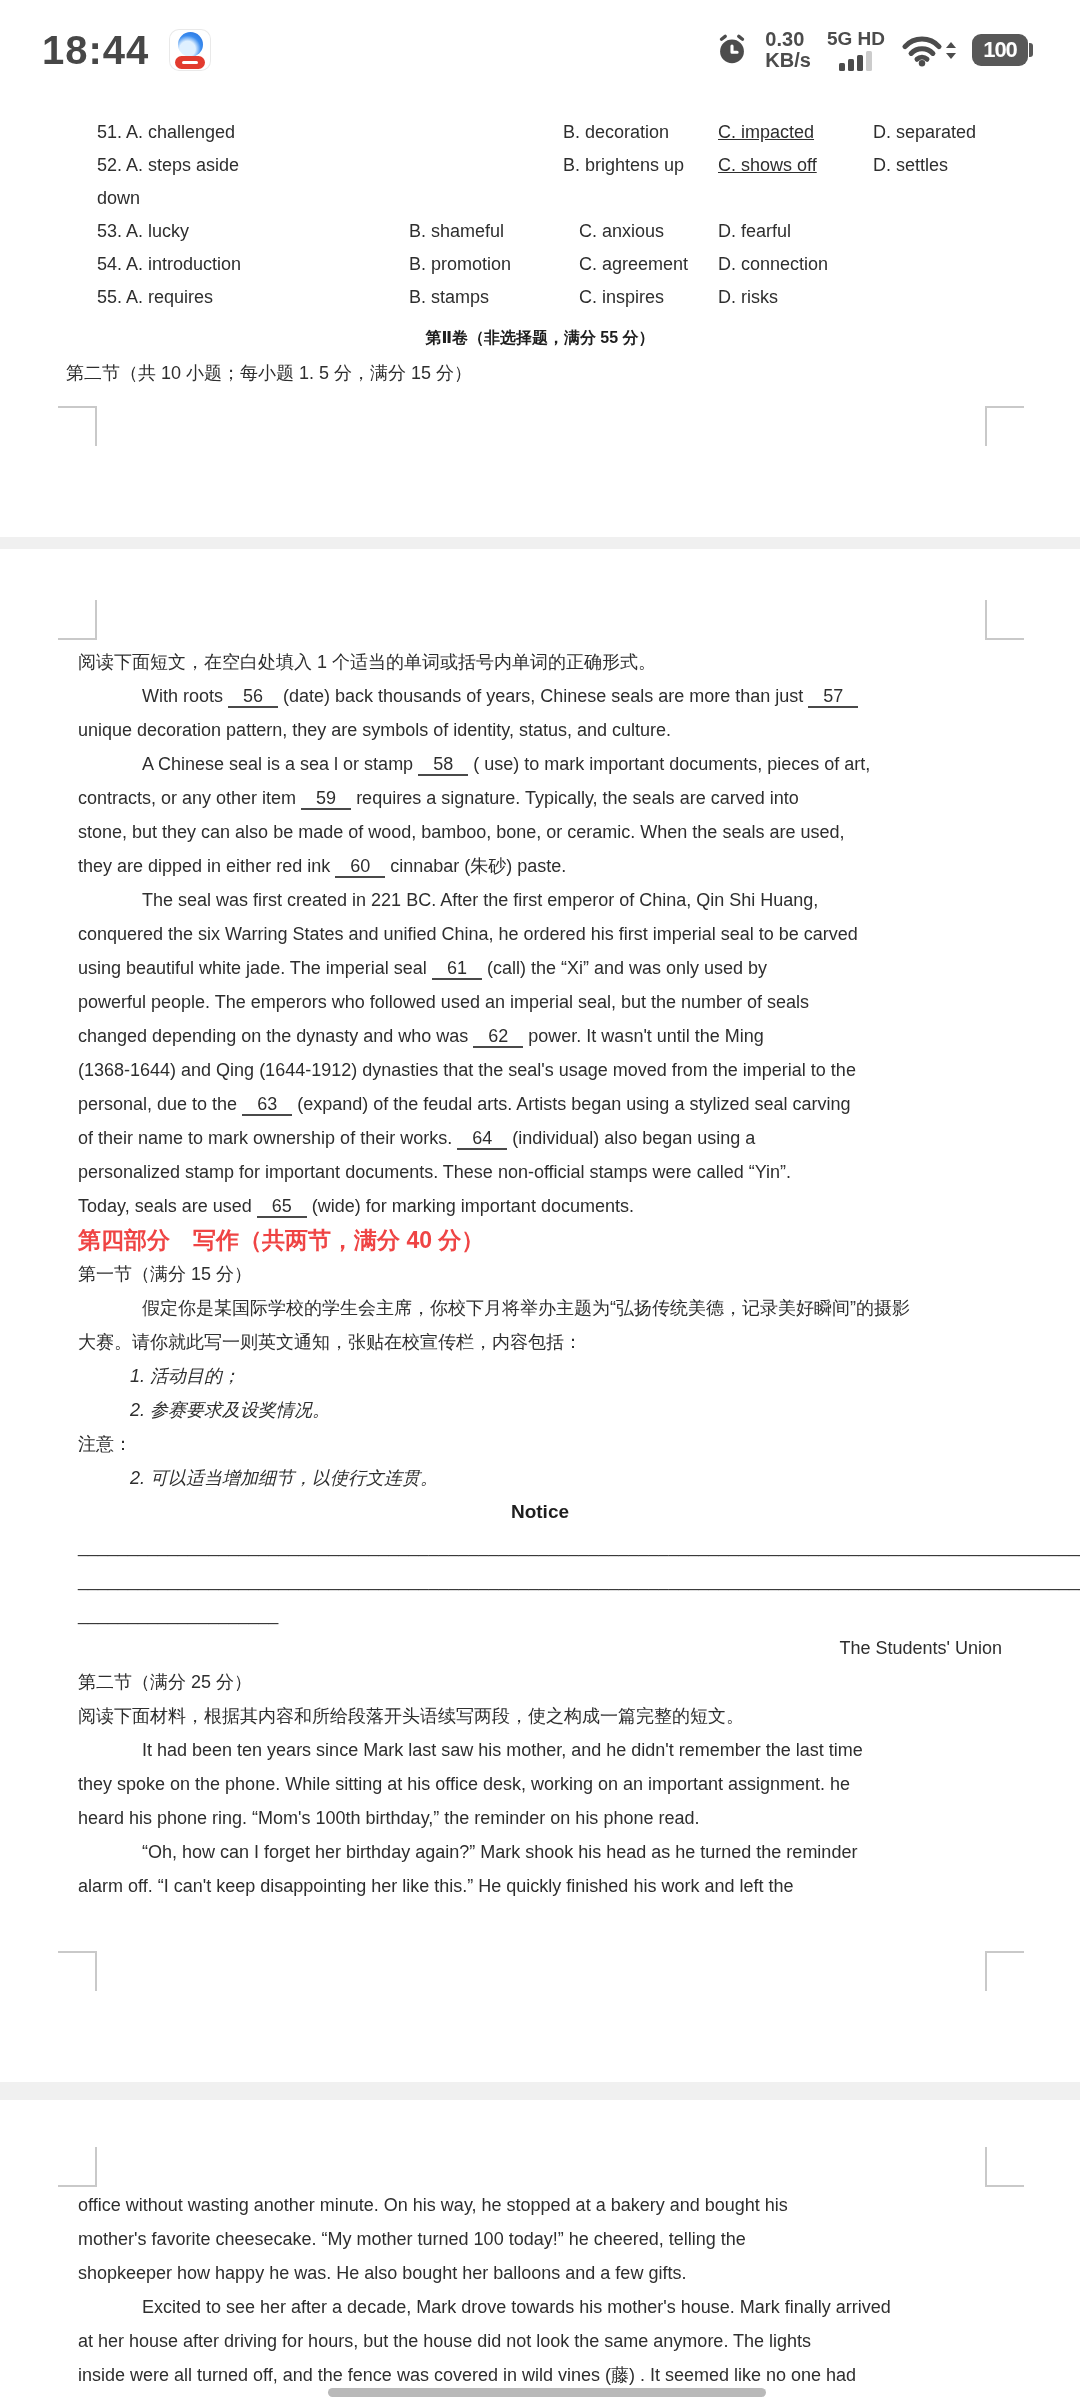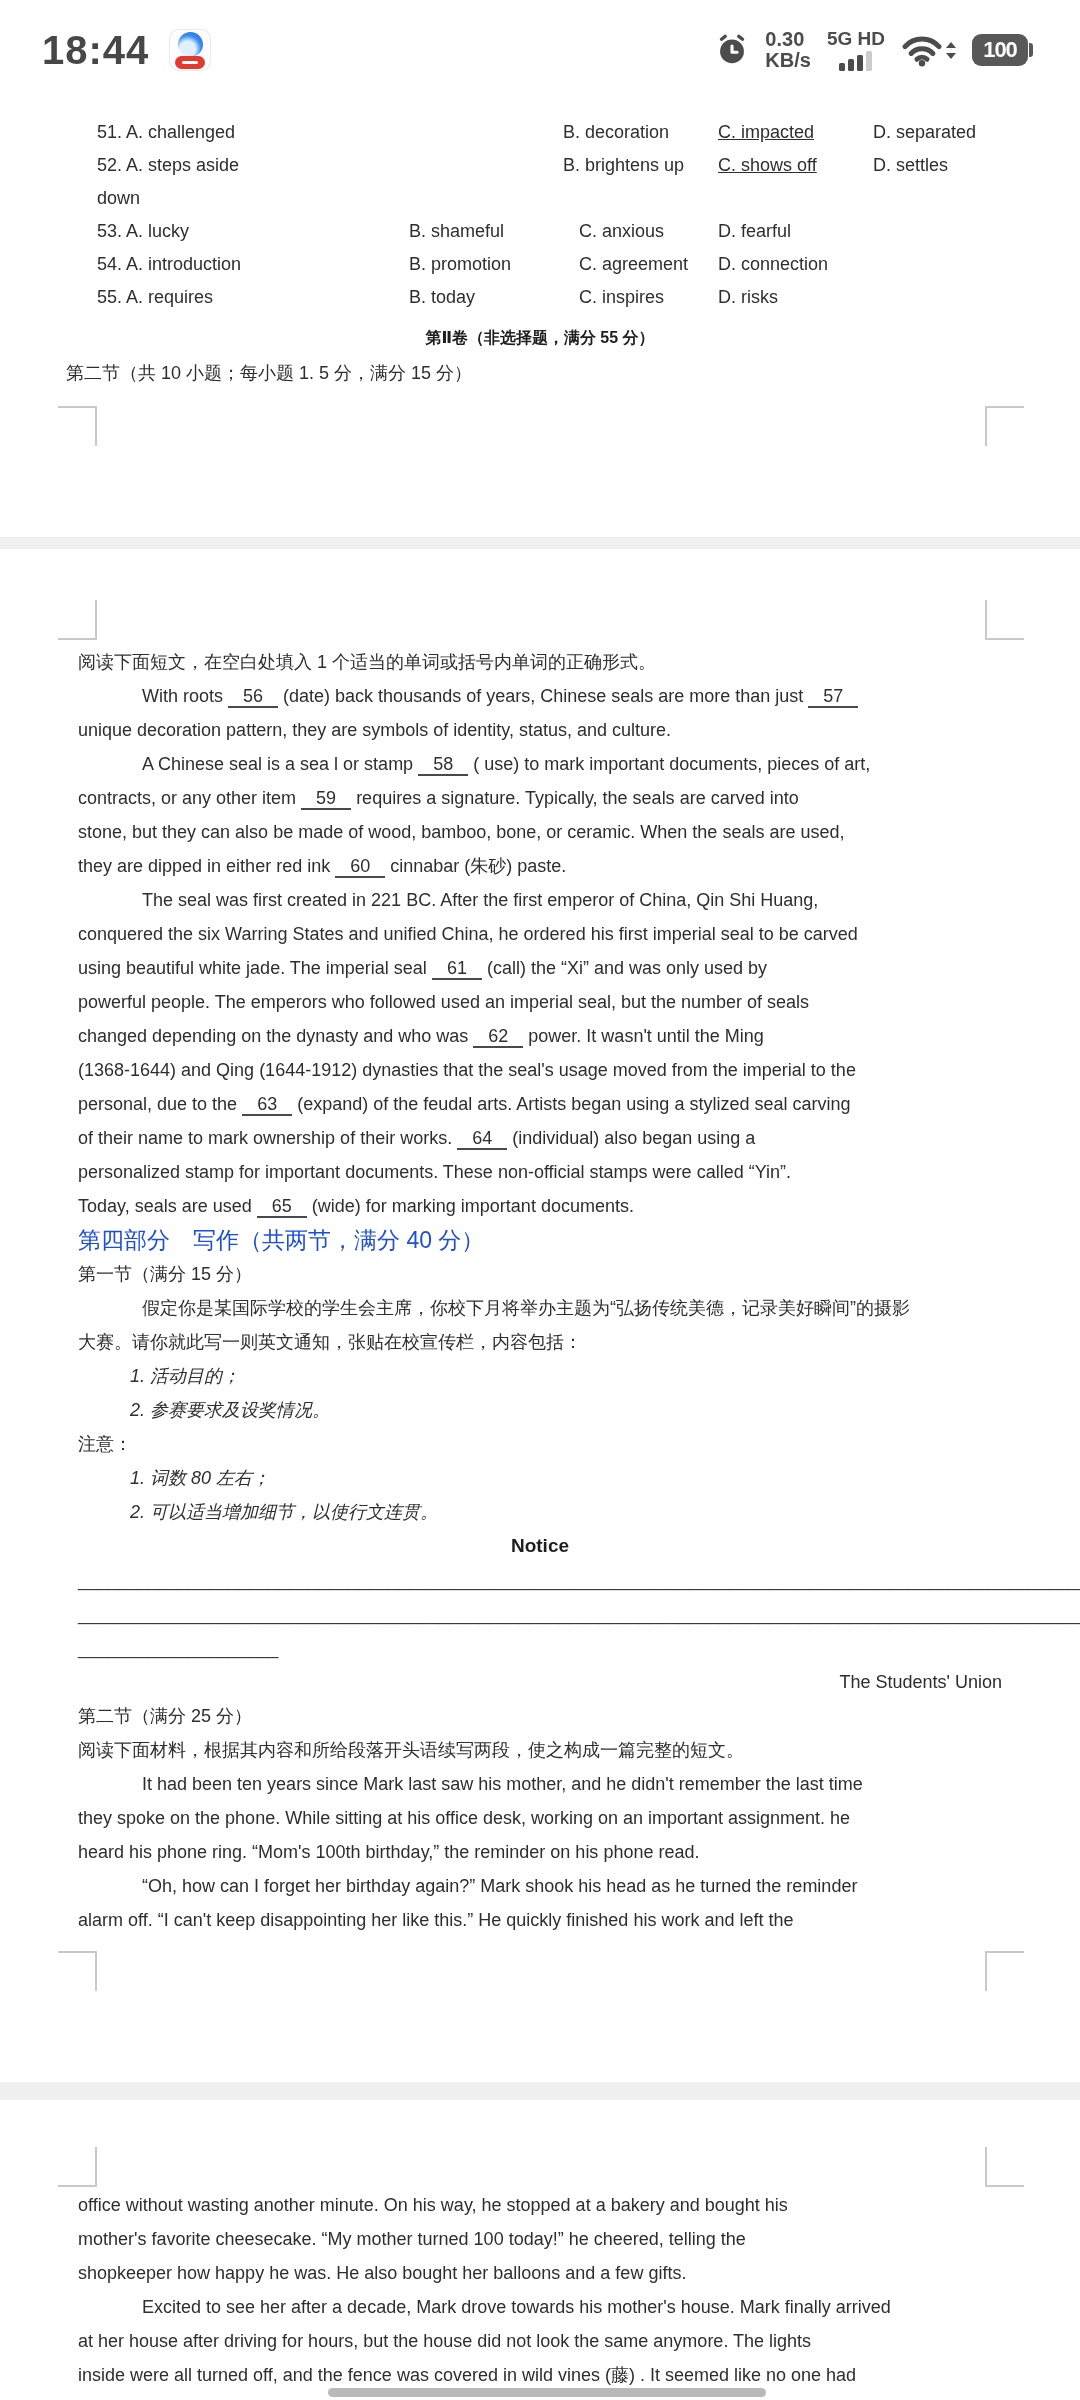--- a/index.html
+++ b/index.html
@@ -66,21 +66,21 @@
   .choice-row.narrow .b{width:170px;}
   .choice-row.narrow .c{width:139px;}
   .choice-row .d{flex:1;}
   .vol-header{margin-top:6px;height:36px;line-height:36px;text-align:center;
     font-size:16px;font-weight:700;color:#1e1e1e;}
   .sec-header{height:34px;line-height:34px;font-size:18px;padding-left:66px;}
   
   .line{height:34px;line-height:34px;font-size:18px;padding:0 78px;white-space:nowrap;}
   .line.indent{text-indent:64px;}
   .line.list{padding-left:130px;font-style:italic;}
-  .line.h-left{font-size:23px;font-weight:400;color:#1d4ed8;}
+  .line.h-left{font-size:23px;font-weight:700;color:#ef4444;}
   .line.h-center{text-align:center;font-size:19px;font-weight:700;color:#1e1e1e;}
   .line.right{text-align:right;}
   .line.rule{overflow:hidden;letter-spacing:0;color:#3a3a3a;}
   .blank{border-bottom:2px solid #4a4a4a;padding:0 15px;}
   
   .nav-pill{position:absolute;left:328px;top:288px;width:438px;height:9px;border-radius:5px;background:#b9b9b9;}
 </style>
 </head>
 <body>
 
@@ -165,21 +165,21 @@
             <span class="cell d">D. fearful</span>
           </div>
           <div class="choice-row narrow">
             <span class="cell label">54. A. introduction</span>
             <span class="cell b">B. promotion</span>
             <span class="cell c">C. agreement</span>
             <span class="cell d">D. connection</span>
           </div>
           <div class="choice-row narrow">
             <span class="cell label">55. A. requires</span>
-            <span class="cell b">B. today</span>
+            <span class="cell b">B. stamps</span>
             <span class="cell c">C. inspires</span>
             <span class="cell d">D. risks</span>
           </div>
         </div>
       <div class="vol-header">第Ⅱ卷（非选择题，满分 55 分）</div>
       <div class="sec-header">第二节（共 10 小题；每小题 1. 5 分，满分 15 分）</div>
       <span class="mark bl" style="top:306px"></span>
       <span class="mark br" style="top:306px"></span>
     </div>
 
@@ -207,21 +207,20 @@
           <div class="line plain">of their name to mark ownership of their works. <span class="blank">64</span> (individual) also began using a</div>
           <div class="line plain">personalized stamp for important documents. These non-official stamps were called “Yin”.</div>
           <div class="line plain">Today, seals are used <span class="blank">65</span> (wide) for marking important documents.</div>
           <div class="line h-left">第四部分　写作（共两节，满分 40 分）</div>
           <div class="line plain">第一节（满分 15 分）</div>
           <div class="line indent">假定你是某国际学校的学生会主席，你校下月将举办主题为“弘扬传统美德，记录美好瞬间”的摄影</div>
           <div class="line plain">大赛。请你就此写一则英文通知，张贴在校宣传栏，内容包括：</div>
           <div class="line list">1. 活动目的；</div>
           <div class="line list">2. 参赛要求及设奖情况。</div>
           <div class="line plain">注意：</div>
-          <div class="line list">1. 词数 80 左右；</div>
           <div class="line list">2. 可以适当增加细节，以使行文连贯。</div>
           <div class="line h-center">Notice</div>
           <div class="line rule">________________________________________________________________________________________________________________</div>
           <div class="line rule">________________________________________________________________________________________________________________</div>
           <div class="line rule">____________________</div>
           <div class="line right">The Students' Union</div>
           <div class="line plain">第二节（满分 25 分）</div>
           <div class="line plain">阅读下面材料，根据其内容和所给段落开头语续写两段，使之构成一篇完整的短文。</div>
           <div class="line indent">It had been ten years since Mark last saw his mother, and he didn't remember the last time</div>
           <div class="line plain">they spoke on the phone. While sitting at his office desk, working on an important assignment. he</div>

